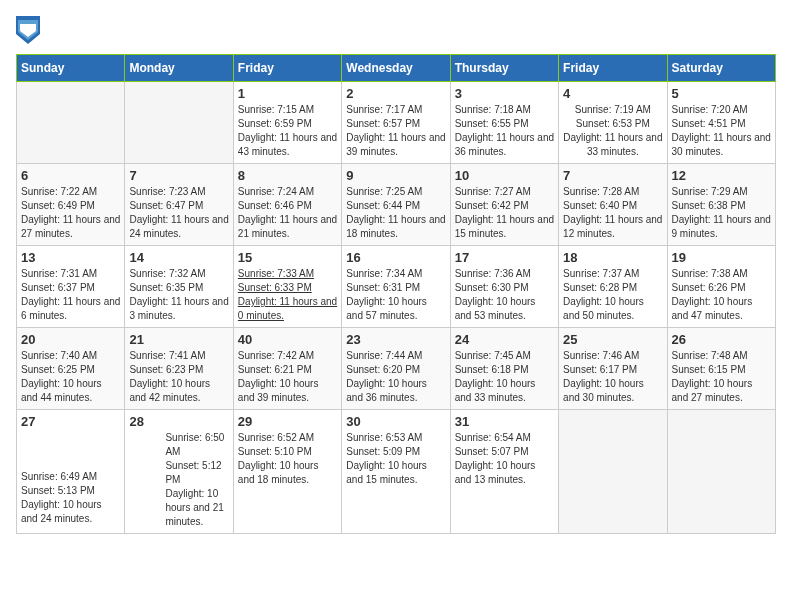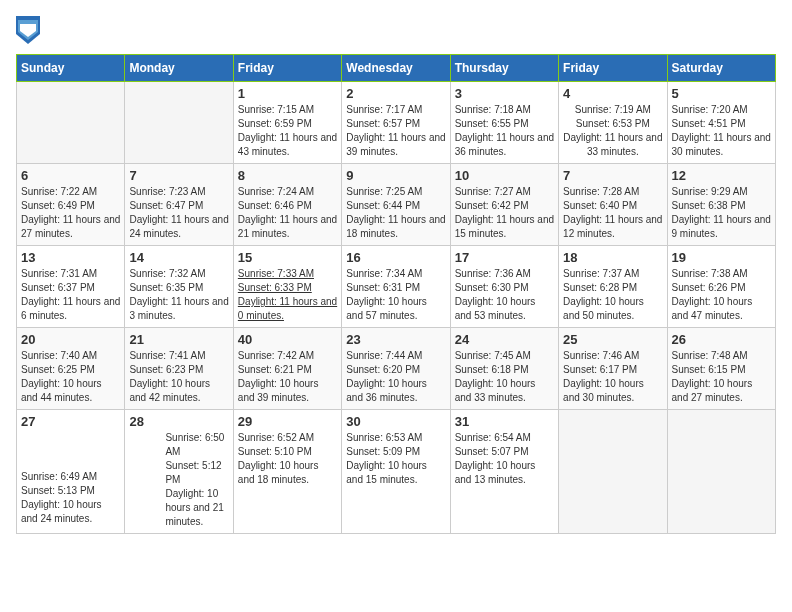--- a/index.html
+++ b/index.html
@@ -193,21 +193,21 @@
 Daylight: 11 hours and 15 minutes.</div>
         </td>
         <td>
           <span class="day-num">7</span>
           <div class="day-info" style="white-space: pre-line;">Sunrise: 7:28 AM
 Sunset: 6:40 PM
 Daylight: 11 hours and 12 minutes.</div>
         </td>
         <td>
           <span class="day-num">12</span>
-          <div class="day-info" style="white-space: pre-line;">Sunrise: 9:29 AM
+          <div class="day-info" style="white-space: pre-line;">Sunrise: 7:29 AM
 Sunset: 6:38 PM
 Daylight: 11 hours and 9 minutes.</div>
         </td>
       </tr>
       <tr>
         <td>
           <span class="day-num">13</span>
           <div class="day-info" style="white-space: pre-line;">Sunrise: 7:31 AM
 Sunset: 6:37 PM
 Daylight: 11 hours and 6 minutes.</div>

